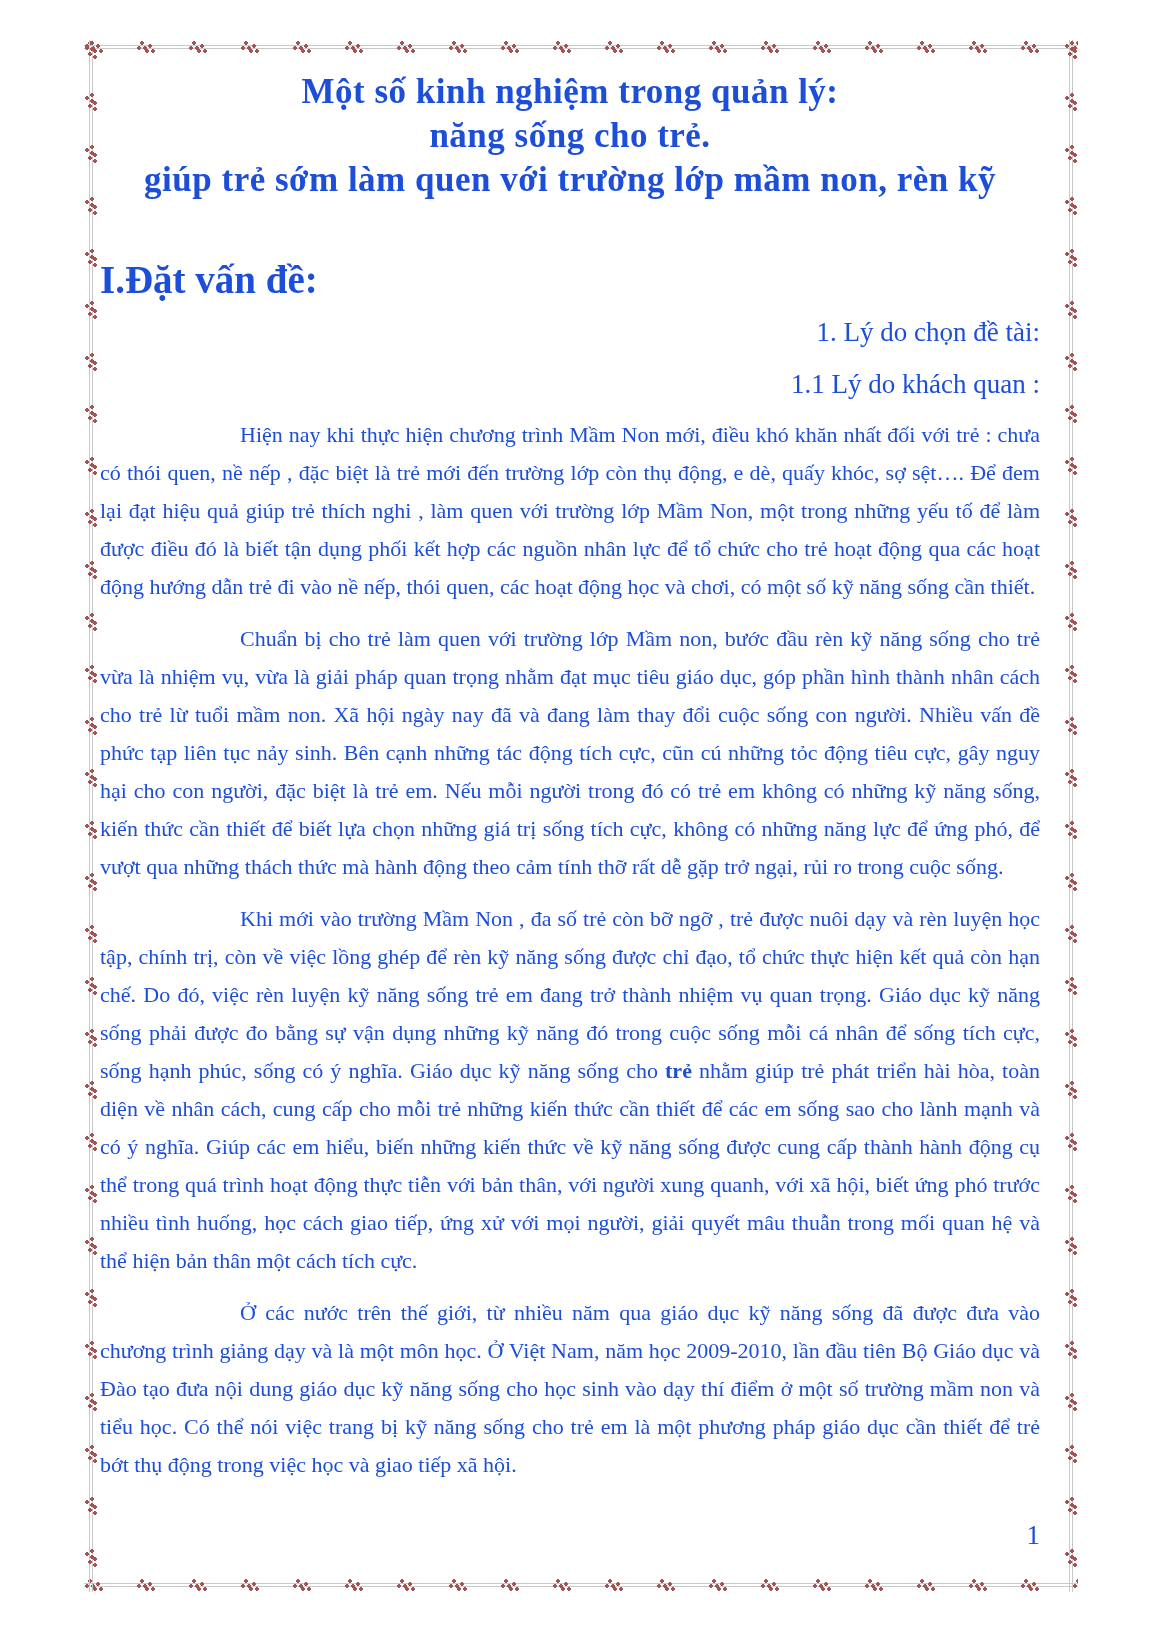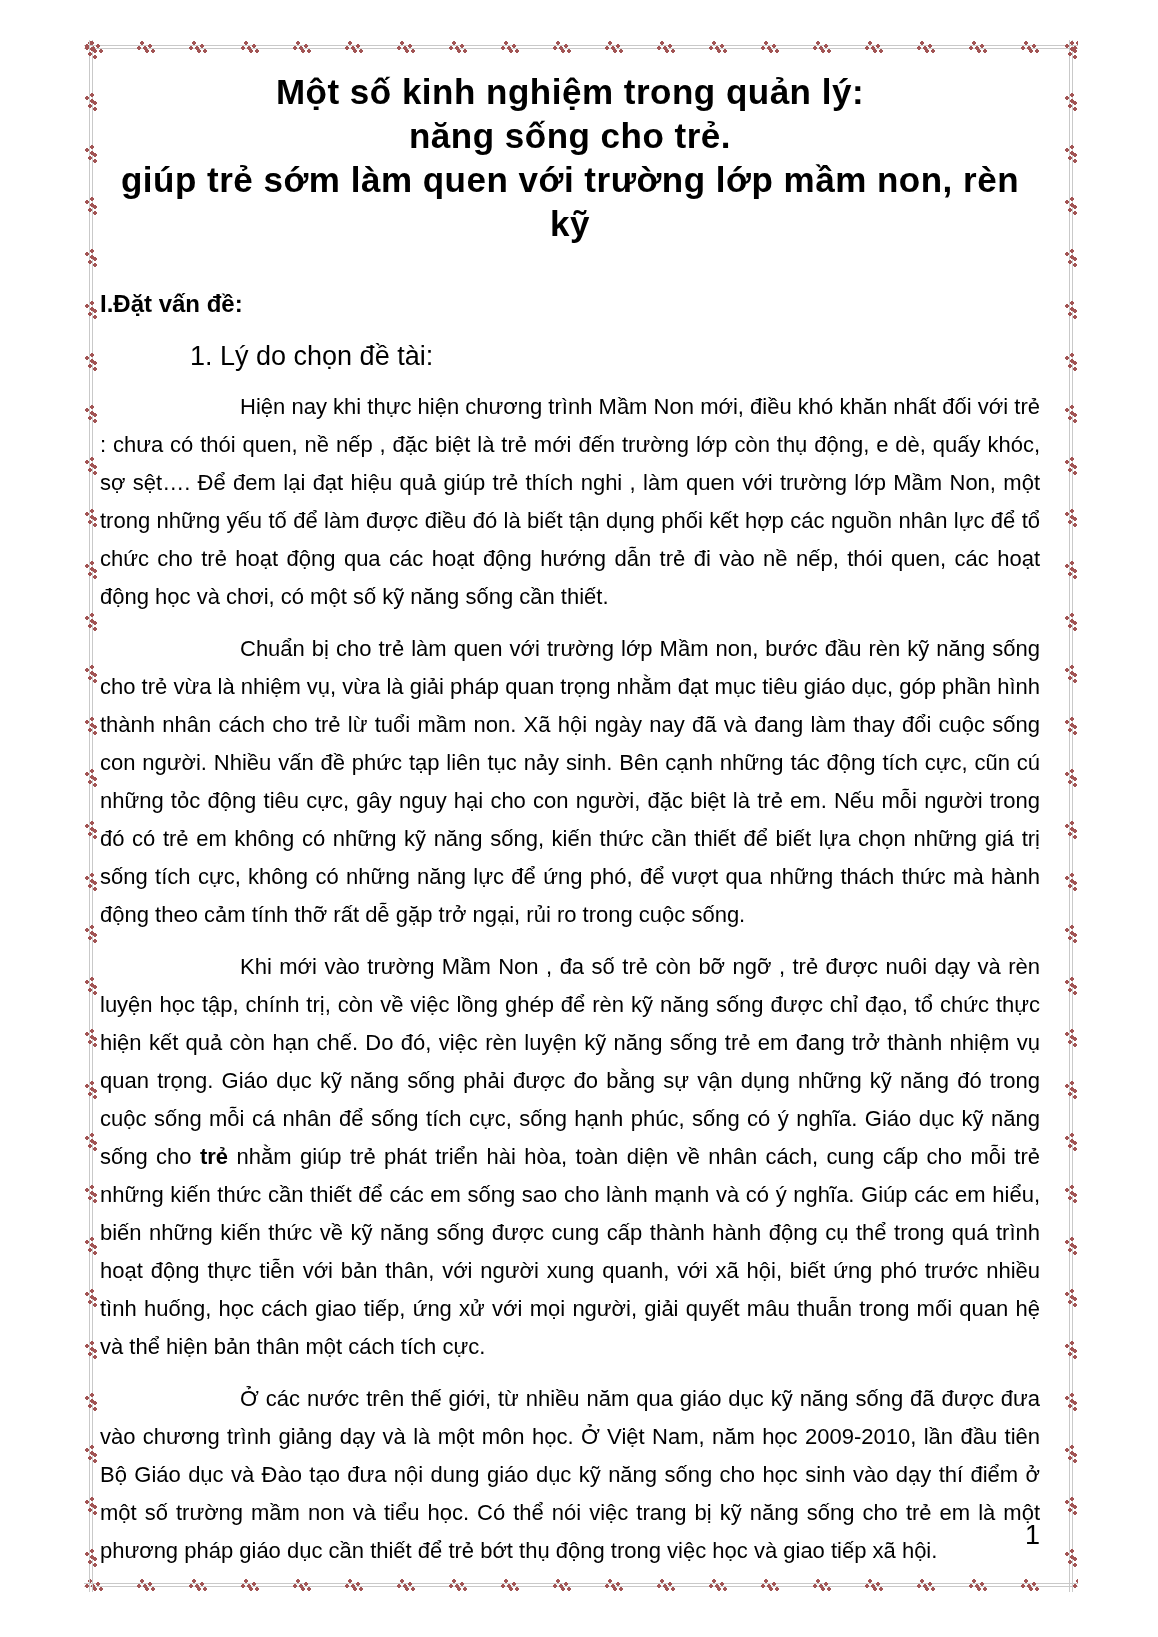--- a/index.html
+++ b/index.html
@@ -5,22 +5,22 @@
   :root{
     --orn:#a25454;
     --ln:#c9c9c9;
   }
   html,body{margin:0;padding:0;background:#ffffff;}
   .page{
     position:relative;
     width:1158px;height:1637px;
     background:#ffffff;
     overflow:hidden;
-    font-family:Liberation Sans, sans-serif;
-    color:#000000;
+    font-family:Liberation Serif, serif;
+    color:#1d4ed8;
   }
   
   .frame{
     position:absolute;
     left:84px;top:40px;width:994px;height:1552px;
   }
   .b-top,.b-bottom{
     position:absolute;left:0;right:0;height:14px;
     background-image:
       radial-gradient(circle 2px at 6px 3px,  var(--orn) 98%,transparent),
@@ -57,29 +57,30 @@
   }
   .title{
     margin-top:30px;
     text-align:center;
     font-weight:700;
     font-size:35px;
     line-height:44px;
     letter-spacing:0.5px;
   }
   .h1{
-    margin-top:40px;
+    margin-top:60px;
     font-weight:700;
-    font-size:24px;
+    font-size:39px;
     line-height:36px;
   }
   .sub{
     font-size:27px;
     line-height:36px;
     margin-top:16px;
+    text-align:right;
   }
   .sub-1{padding-left:90px;}
   .sub-2{padding-left:115px;}
   .para{
     margin:14px 0 0 0;
     font-size:22px;
     line-height:38px;
     text-align:justify;
     text-indent:140px;
   }
@@ -108,20 +109,21 @@
     <div class="title">
       <div>Một số kinh nghiệm trong quản lý:</div>
       <div>năng sống cho trẻ.</div>
       <div>giúp trẻ  sớm làm quen với trường lớp mầm non, rèn kỹ</div>
     </div>
 
     <div class="h1">I.Đặt vấn đề:</div>
 
     <div class="sub sub-1">1. Lý do chọn đề tài:</div>
 
+    <div class="sub sub-2">1.1 Lý do khách quan :</div>
 
     <p class="para"><span>Hiện nay khi thực hiện chương trình Mầm Non  mới,  điều khó khăn nhất đối với trẻ : chưa có thói quen,  nề nếp , đặc biệt là trẻ mới đến trường lớp còn thụ động, e dè, quấy khóc, sợ sệt…. Để đem lại đạt hiệu quả  giúp trẻ thích nghi , làm quen  với  trường lớp Mầm Non, một trong những yếu tố để làm được điều đó là biết tận dụng phối kết hợp các nguồn nhân lực để tổ chức cho trẻ hoạt động qua các hoạt động hướng dẫn trẻ đi vào nề nếp,  thói quen, các hoạt động học và chơi, có một số kỹ năng sống cần thiết.</span></p>
 
     <p class="para"><span>Chuẩn bị cho trẻ làm quen với trường lớp Mầm non, bước đầu  rèn kỹ năng sống cho trẻ  vừa là nhiệm vụ, vừa là giải pháp quan trọng nhằm đạt mục tiêu giáo dục, góp phần hình thành nhân cách cho trẻ lừ tuổi mầm non. Xã hội ngày nay đã và đang làm thay đổi cuộc sống con người. Nhiều  vấn đề phức tạp liên tục nảy sinh. Bên cạnh những tác động tích cực, cũn cú những tỏc động tiêu cực, gây nguy hại cho con người, đặc biệt là trẻ em. Nếu mỗi người trong đó có trẻ em không có những  kỹ năng sống, kiến thức cần thiết để biết lựa chọn những giá trị sống tích cực, không có những năng lực để ứng phó, để vượt qua những thách thức mà hành động theo cảm tính thỡ rất dễ gặp trở ngại, rủi ro trong cuộc sống.</span></p>
 
     <p class="para"><span>Khi  mới vào trường Mầm Non , đa số  trẻ  còn bỡ ngỡ , trẻ được  nuôi dạy và rèn luyện  học tập, chính trị, còn về  việc lồng ghép để rèn kỹ năng sống  được  chỉ đạo, tổ chức thực hiện kết quả còn hạn chế. Do đó, việc rèn luyện kỹ năng sống trẻ em đang trở thành nhiệm vụ quan trọng. Giáo dục kỹ năng sống phải được đo bằng sự vận dụng những kỹ năng đó trong cuộc sống mỗi cá nhân để sống tích cực, sống hạnh phúc, sống có ý nghĩa. Giáo dục kỹ năng sống cho </span><b>trẻ</b><span> nhằm giúp trẻ phát triển hài hòa, toàn diện về nhân cách, cung cấp cho mỗi trẻ những kiến thức cần thiết để các em sống sao cho lành mạnh và có ý nghĩa. Giúp các em hiểu, biến những kiến thức về kỹ năng sống được cung cấp thành hành động cụ thể trong quá trình hoạt động thực tiễn với bản thân, với người xung quanh, với xã hội, biết ứng phó trước nhiều tình huống, học cách giao tiếp, ứng xử với mọi người, giải quyết mâu thuẫn trong mối quan hệ và thể hiện bản thân một cách tích cực.</span></p>
 
     <p class="para"><span>Ở các nước trên thế giới, từ nhiều năm qua giáo dục kỹ năng sống đã được đưa vào chương trình giảng dạy và là một môn học. Ở Việt Nam, năm học 2009-2010, lần đầu tiên Bộ Giáo dục và Đào tạo đưa nội dung giáo dục kỹ năng sống cho học sinh vào dạy thí điểm ở một số trường mầm non và tiểu học. Có thể nói việc trang bị kỹ năng sống cho trẻ em là một phương pháp giáo dục cần thiết để trẻ bớt thụ động trong việc học và giao tiếp xã hội.</span></p>
 
   </div>

